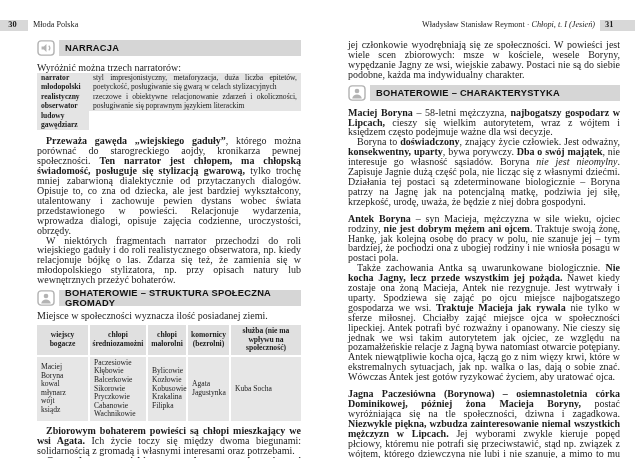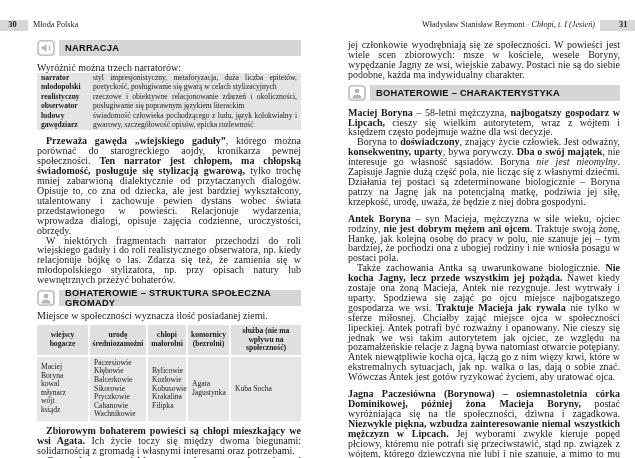--- a/index.html
+++ b/index.html
@@ -5,21 +5,21 @@
   html,body{margin:0;padding:0;background:#ffffff;}
   .spread{position:relative;width:635px;height:458px;background:#ffffff;overflow:hidden;
           font-family:"Liberation Serif",serif;color:#1b1b1b;}
   .page{position:absolute;top:0;height:458px;overflow:hidden;box-sizing:border-box;}
   .page.left{left:0;width:317px;padding:0 16px 0 37px;}
   .page.right{left:318px;width:317px;padding:0 15px 0 30px;}
 
   
   .pgbar{position:absolute;top:20px;height:11px;background:#d8d8d8;display:flex;align-items:center;box-sizing:border-box;}
   .pgbar.lft{left:0;width:28px;justify-content:center;padding-right:3px;}
-  .pgbar.rgt{left:282px;width:35px;justify-content:flex-start;padding-left:19px;}
+  .pgbar.rgt{left:282px;width:35px;justify-content:flex-start;padding-left:5px;}
   .pgnum{font-size:8.4px;font-weight:bold;line-height:1;}
   .running{position:absolute;top:21px;font-size:8.2px;line-height:1;white-space:nowrap;}
   .running.lft{left:33px;}
   .running.rgt{right:40px;text-align:center;}
 
   
   .sec-head{display:flex;align-items:center;gap:4px;}
   .sec-icon{flex:0 0 auto;width:18px;height:16px;display:flex;align-items:center;justify-content:center;}
   .sec-bar{flex:1;height:16px;background:#d6d6d6;display:flex;align-items:center;padding-left:6px;
            font-family:"Liberation Sans",sans-serif;font-weight:bold;font-size:9.3px;letter-spacing:.25px;color:#111;}
@@ -72,21 +72,20 @@
     </div>
 
     <p class="body mt7">Wyróżnić można trzech narratorów:</p>
 
     <div class="t1">
       <div class="cell term">narrator młodopolski</div>
       <div class="cell desc">styl impresjonistyczny, metaforyzacja, duża liczba epitetów, poetyckość, posługiwanie się gwarą w celach stylizacyjnych</div>
       <div class="cell term">realistyczny obserwator</div>
       <div class="cell desc">rzeczowe i obiektywne relacjonowanie zdarzeń i okoliczności, posługiwanie się poprawnym językiem literackim</div>
       <div class="cell term">ludowy gawędziarz</div>
-      <div class="cell desc">świadomość człowieka pochodzącego z ludu, język kolokwialny i gwarowy, szczegółowość opisów, epicka rozlewność</div>
     </div>
 
     <p class="body indent mt6"><span class="b">Przeważa gawęda „wiejskiego gaduły”</span><span>, którego można porównać do starogreckiego aojdy, kronikarza pewnej społeczności. </span><span class="b">Ten narrator jest chłopem, ma chłopską świadomość, posługuje się stylizacją gwarową,</span><span> tylko trochę mniej zabarwioną dialektycznie od przytaczanych dialogów. Opisuje to, co zna od dziecka, ale jest bardziej wykształcony, utalentowany i zachowuje pewien dystans wobec świata przedstawionego w powieści. Relacjonuje wydarzenia, wprowadza dialogi, opisuje zajęcia codzienne, uroczystości, obrzędy.</span></p>
     <p class="body indent"><span>W niektórych fragmentach narrator przechodzi do roli wiejskiego gaduły i do roli realistycznego obserwatora, np. kiedy relacjonuje bójkę o las. Zdarza się też, że zamienia się w młodopolskiego stylizatora, np. przy opisach natury lub wewnętrznych przeżyć bohaterów.</span></p>
 
     <div class="sec-head mt5">
       <span class="sec-icon">
         <svg viewBox="0 0 20 18" width="18" height="16">
             <rect x="1" y="1" width="18" height="16" rx="3.5" fill="none" stroke="#b3b3b3" stroke-width="1.6"></rect>
             <circle cx="10" cy="6.8" r="2.6" fill="#b3b3b3"></circle>
@@ -95,21 +94,21 @@
       </span>
       <span class="sec-bar">
         <span>BOHATEROWIE – STRUKTURA SPOŁECZNA GROMADY</span>
       </span>
     </div>
 
     <p class="body mt5">Miejsce w społeczności wyznacza ilość posiadanej ziemi.</p>
 
     <div class="t2">
       <div class="h">wiejscy bogacze</div>
-      <div class="h">urodę średniozamożni</div>
+      <div class="h">chłopi średniozamożni</div>
       <div class="h">chłopi małorolni</div>
       <div class="h">komornicy (bezrolni)</div>
       <div class="h">służba (nie ma wpływu na społeczność)</div>
       <div class="c">Maciej Boryna
 kowal
 młynarz
 wójt
 ksiądz</div>
       <div class="c">Paczesiowie
 Kłębowie

